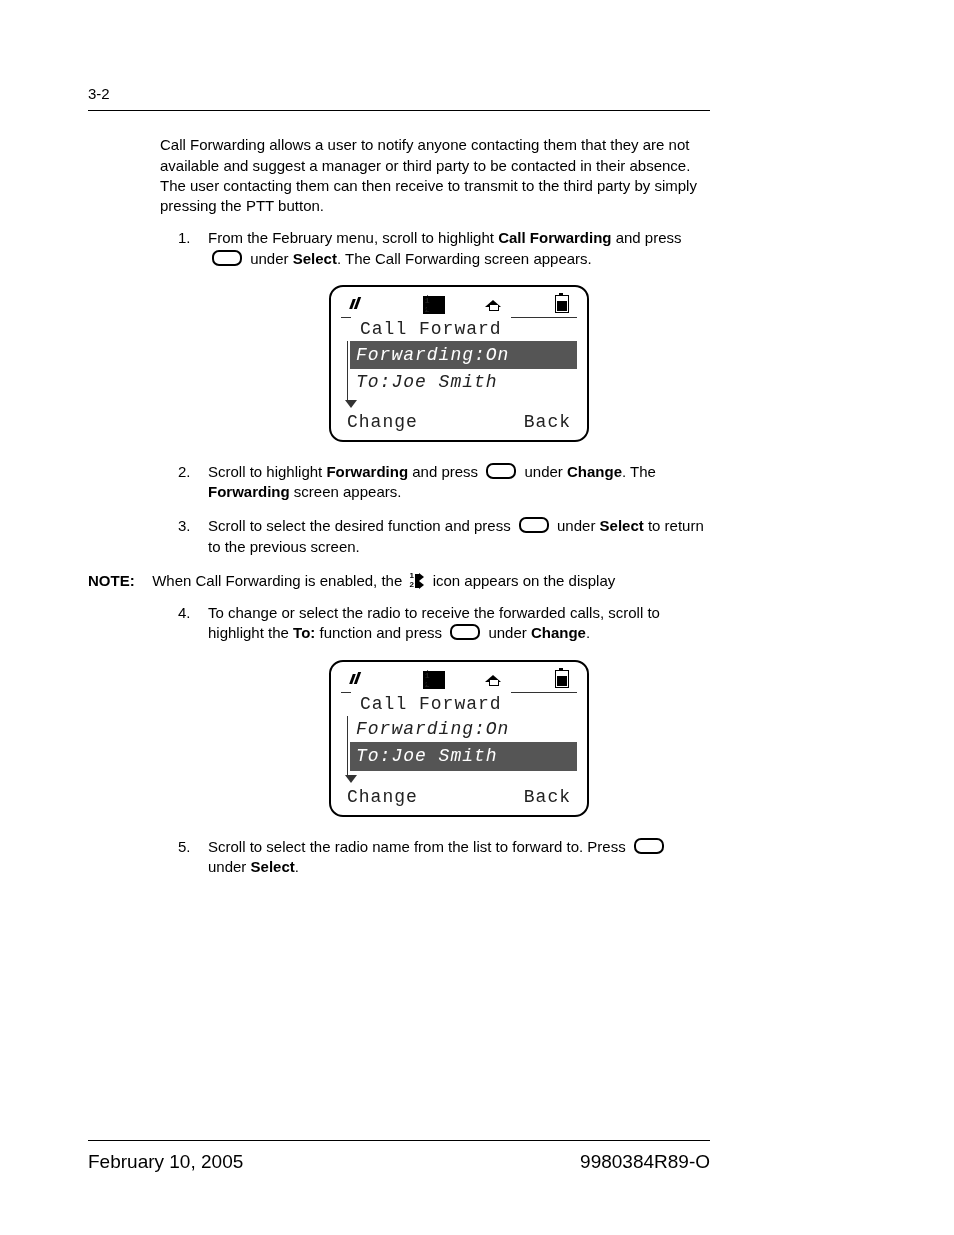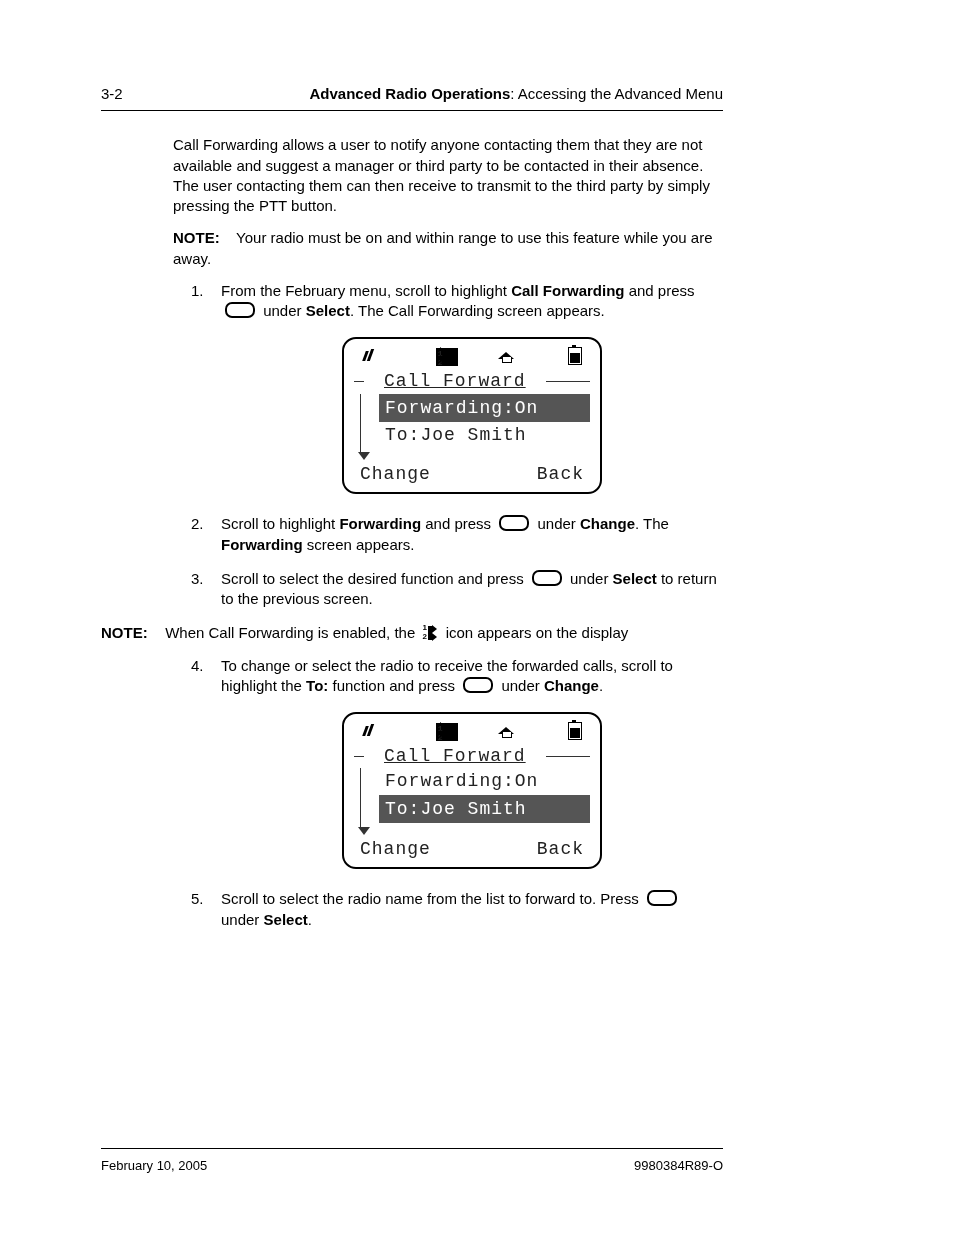--- a/index.html
+++ b/index.html
@@ -10,21 +10,20 @@
     background: #fff;
     margin: 0;
     padding: 0;
   }
   .page {
     width: 798px;
     height: 1235px;
     box-sizing: border-box;
     padding: 84px 88px 60px 88px;
     position: relative;
-    margin-left: 13px;
   }
   .header-bar {
     display: flex;
     justify-content: space-between;
     font-size: 15px;
     padding-bottom: 6px;
     border-bottom: 1.5px solid #000;
     margin-bottom: 24px;
   }
   .header-right { text-align: right; }
@@ -85,32 +84,32 @@
     letter-spacing: 1px;
     color: #222;
     box-sizing: border-box;
   }
   .lcd .status {
     display:flex; justify-content:space-between; align-items:center;
     padding: 0 4px 2px 4px;
   }
   .lcd .status span { width:22px; height:18px; display:flex; align-items:center; justify-content:center; }
   .lcd .title-row {
-    display:flex; align-items:center; gap:20px;
+    display:flex; gap:9px;
     margin-top:2px;
-    text-decoration:underline;
   }
   .lcd .title-row .rule { flex:0 0 10px; border-top:1.5px solid #333; }
   .lcd .title-row .rule.r { flex:1 1 auto; }
   .lcd .title-row .t { white-space:nowrap; }
   .lcd .col {
     border-left:1.5px solid #333;
     margin-left:6px;
-    padding-left:18px;
+    padding-left:2px;
     padding-bottom:4px;
+    font-style:italic;
   }
   .lcd .line {
     padding: 1px 6px;
     white-space: pre;
   }
   .lcd .line.sel {
     background:#555; color:#fff;
     padding-top:2px; padding-bottom:2px;
   }
   .lcd .arrow-down {
@@ -134,45 +133,37 @@
   .ic-home::after  { content:""; position:absolute; left:4px; top:8px; width:8px; height:5px; border:1.5px solid #000; border-top:none; background:#fff; }
   .ic-batt { width:12px; height:16px; border:1.5px solid #000; position:relative; }
   .ic-batt::before { content:""; position:absolute; left:3px; top:-3px; width:4px; height:2px; background:#000; }
   .ic-batt::after  { content:""; position:absolute; left:1px; right:1px; bottom:1px; top:5px; background:#000; }
 
   .footer-bar {
     position:absolute; left:88px; right:88px; bottom:60px;
     border-top:1.5px solid #000;
     padding-top:8px;
     display:flex; justify-content:space-between;
-    font-size:13px;
+    font-size:19px;
   }
 </style>
 </head>
 <body>
 
 <div class="page">
 
   <div class="header-bar">
     <div>3-2</div>
-    <div class="header-right">
-      <b>Advanced Radio Operations</b><span>: </span><span>Accessing the Advanced Menu</span>
-    </div>
   </div>
 
 
   <div class="body-indent">
 
     <p>Call Forwarding allows a user to notify anyone contacting them that they are not available and suggest a manager or third party to be contacted in their absence. The user contacting them can then receive to transmit to the third party by simply pressing the PTT button.</p>
 
-    <p>
-      <span class="note-label">NOTE:</span>
-      <span>&nbsp;&nbsp;</span>
-      <span>Your radio must be on and within range to use this feature while you are away.</span>
-    </p>
 
     <ol class="steps">
 
       <li>
         <span class="num">1.</span>
         <span>From the February menu, scroll to highlight </span><b>Call Forwarding</b><span> and press </span><span class="btn-icon"></span><span> under </span><b>Select</b><span>. The Call Forwarding screen appears.</span>
 
         <div class="lcd-wrap">
           <div class="lcd">
             <div class="status">

